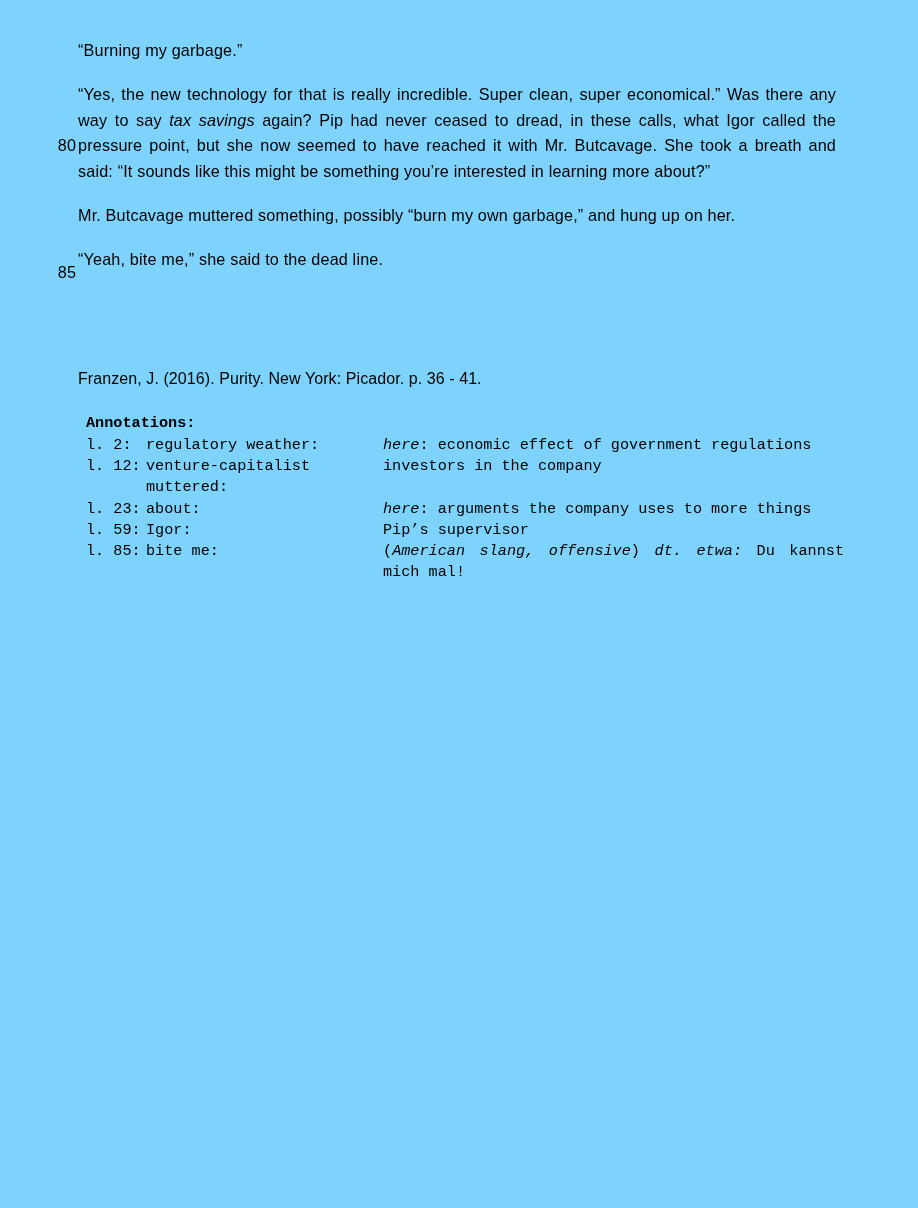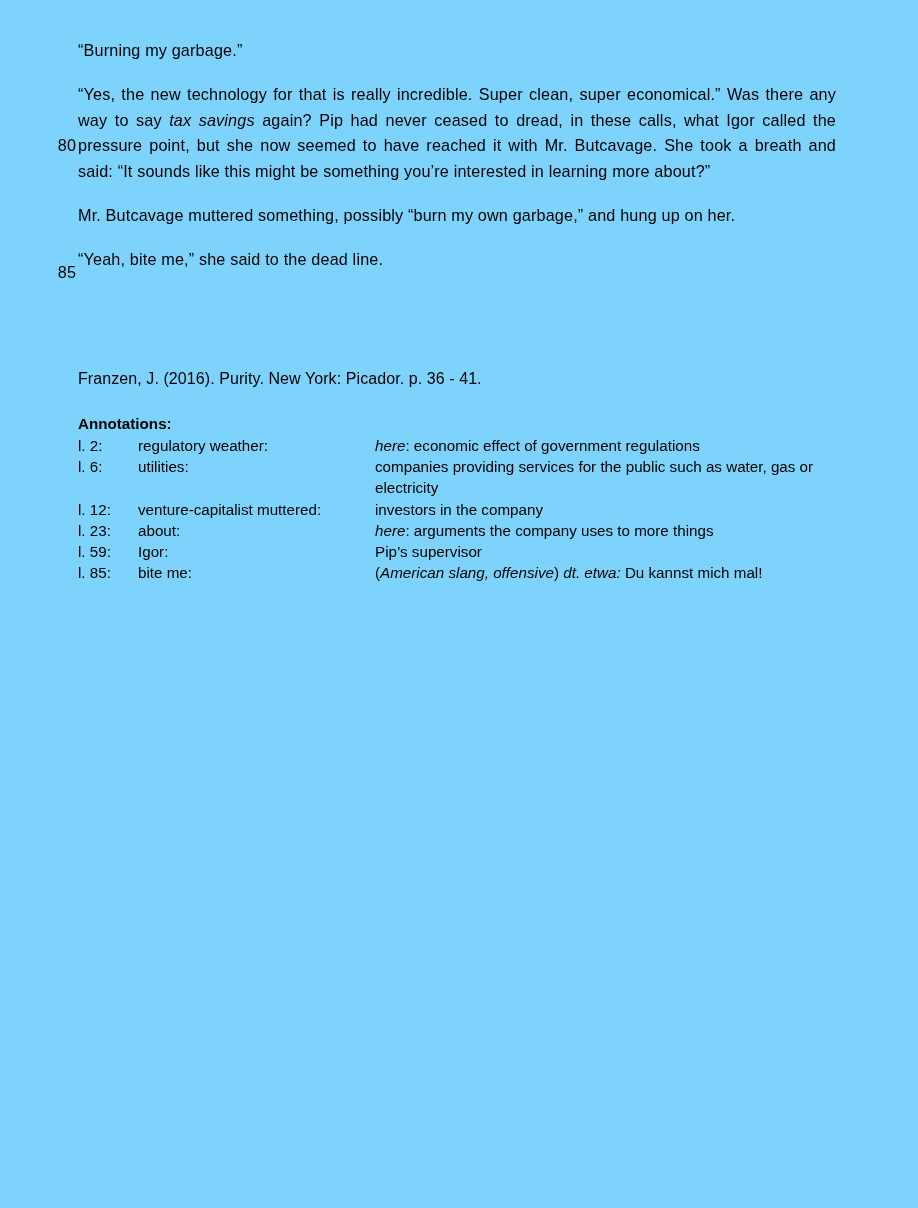--- a/index.html
+++ b/index.html
@@ -68,23 +68,24 @@
     font-size: 16px;
     line-height: 18px;
     letter-spacing: 0.005em;
     white-space: nowrap;
     margin-top: 36px;
   }
 
   
   .annotations {
     position: absolute;
-    left: 78px;
+    left: 86px;
     top: 413px;
     width: 758px;
+    font-family: Liberation Mono, monospace;
   }
   .annotations-title {
     font-size: 15.2px;
     line-height: 21px;
     font-weight: bold;
     margin-bottom: 1px;
   }
   .ann-table {
     border-collapse: collapse;
     width: 758px;
@@ -122,25 +123,20 @@
   <div class="annotations">
     <div class="annotations-title">Annotations:</div>
     <table class="ann-table">
       <tbody>
           <tr>
             <td class="ann-ref">l. 2:</td>
             <td class="ann-term">regulatory weather:</td>
             <td class="ann-def"><em>here</em><span>: economic effect of government regulations</span></td>
           </tr>
           <tr>
-            <td class="ann-ref">l. 6:</td>
-            <td class="ann-term">utilities:</td>
-            <td class="ann-def"><span>companies providing services for the public such as water, gas or electricity</span></td>
-          </tr>
-          <tr>
             <td class="ann-ref">l. 12:</td>
             <td class="ann-term">venture-capitalist muttered:</td>
             <td class="ann-def"><span>investors in the company</span></td>
           </tr>
           <tr>
             <td class="ann-ref">l. 23:</td>
             <td class="ann-term">about:</td>
             <td class="ann-def"><em>here</em><span>: arguments the company uses to more things</span></td>
           </tr>
           <tr>

